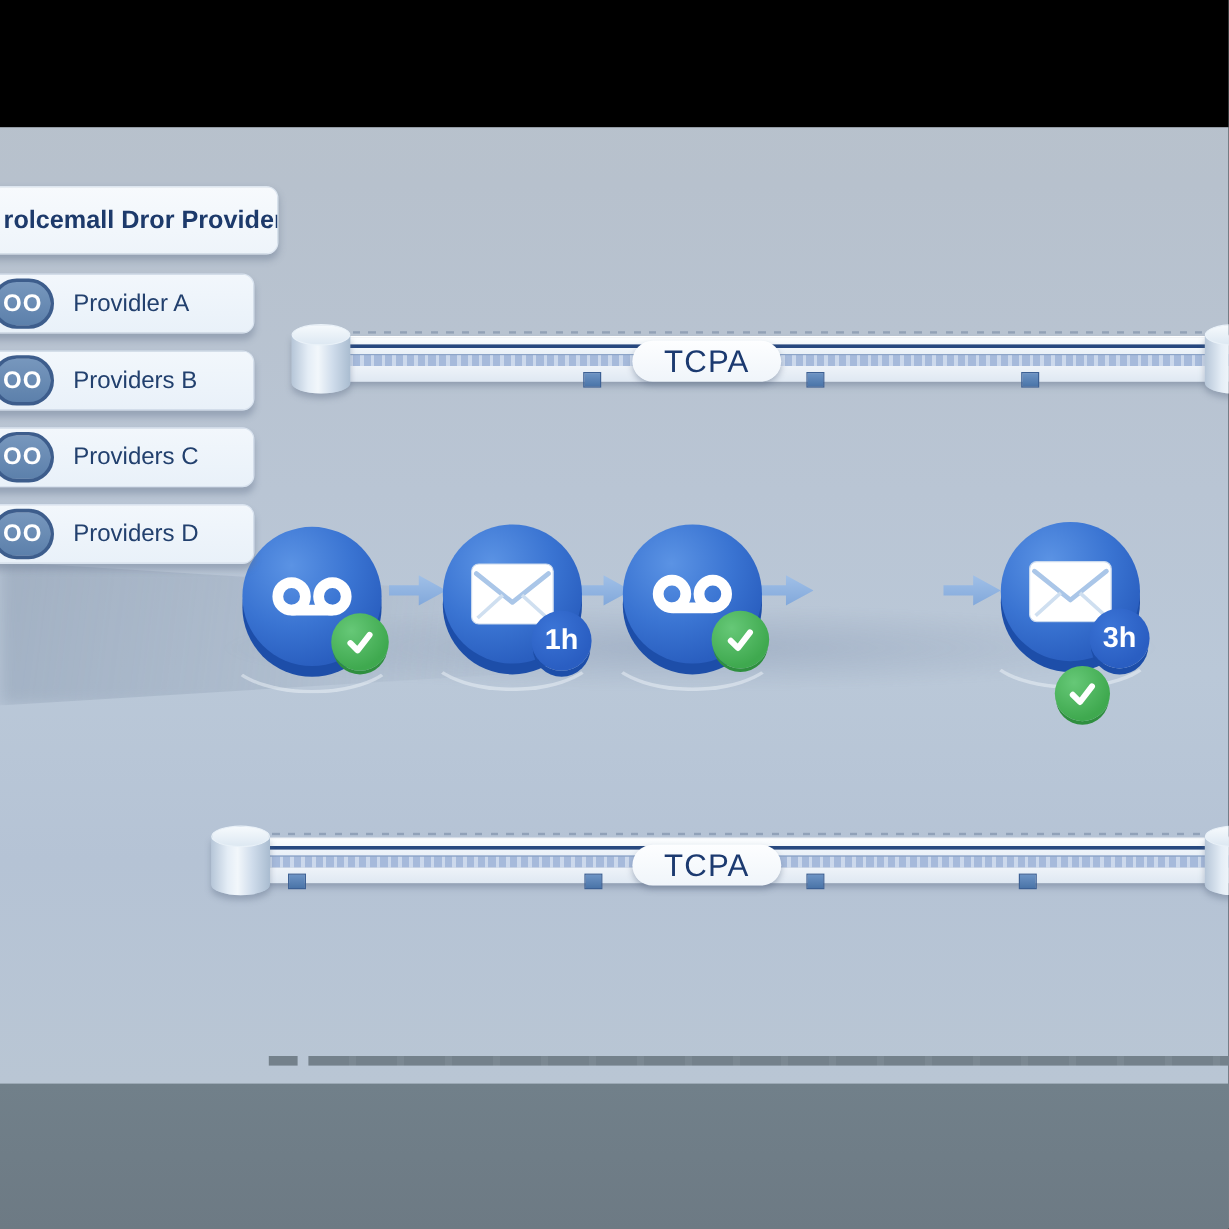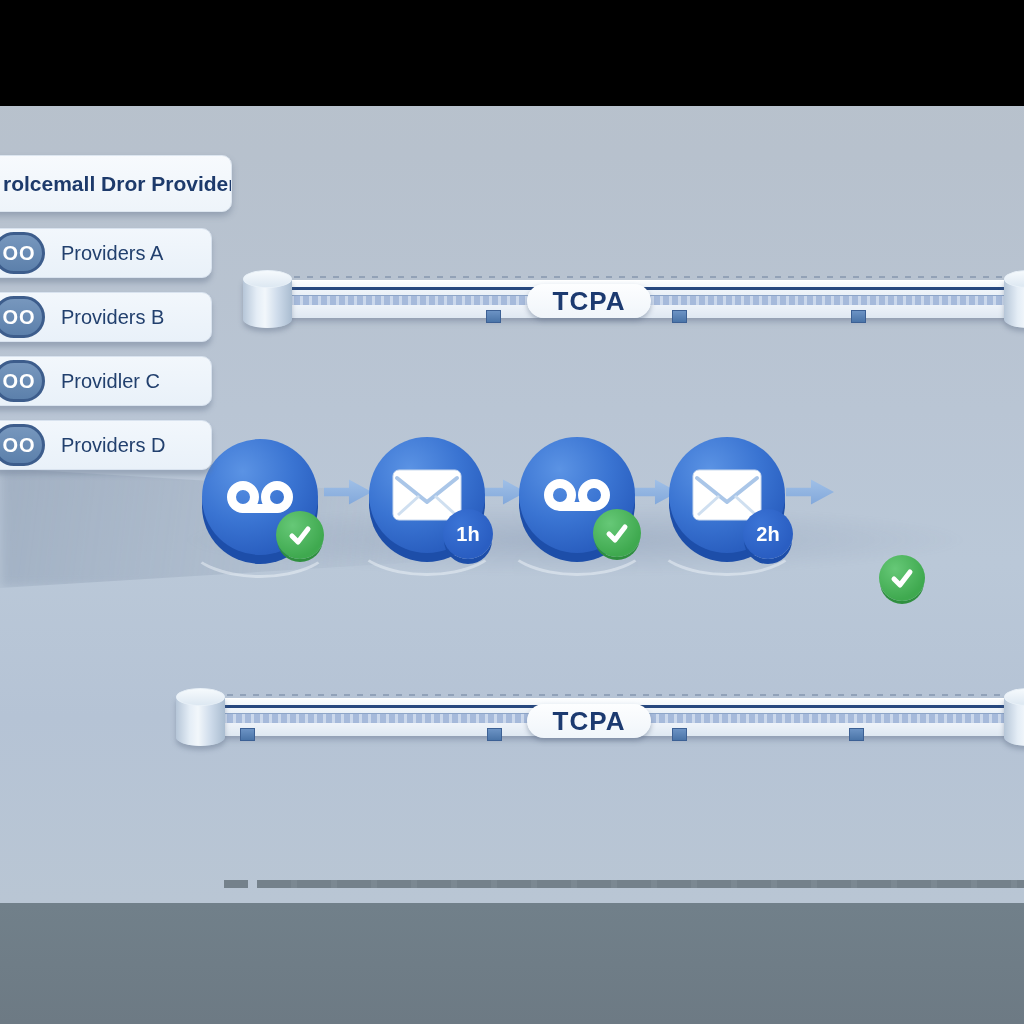--- a/index.html
+++ b/index.html
@@ -52,21 +52,21 @@
   .r-blue{position:absolute;left:0;right:0;top:23px;height:10px;background:#a6badb;border-top:1px solid #8da5c8;}
   .r-blue::after{content:"";position:absolute;inset:0;
     background:repeating-linear-gradient(90deg,rgba(235,242,250,.55) 0 3px,transparent 3px 9px);}
   .r-white-b{position:absolute;left:0;right:0;top:33px;height:13px;
     background:linear-gradient(180deg,#eef3f9,#dfe8f2);box-shadow:0 5px 6px -2px rgba(95,110,135,.5);}
   .sq{position:absolute;top:38px;width:15px;height:13px;
     background:linear-gradient(180deg,#6c93c4,#4a74a8);border:1px solid #3c6094;z-index:4;}
   .tcpa{position:absolute;top:12px;width:124px;height:34px;left:527px;z-index:5;
     background:linear-gradient(180deg,#fdfeff,#f0f5fa);border-radius:17px;
     box-shadow:0 3px 5px rgba(95,110,135,.45);display:flex;align-items:center;justify-content:center;
-    color:#1c3a70;font-size:26px;font-weight:700;letter-spacing:1px;}
+    color:#1c3a70;font-size:26px;font-weight:400;letter-spacing:1px;}
   .rail-bottom .tcpa{top:14px;}
   .cyl{position:absolute;top:-2px;width:49px;height:58px;z-index:6;}
   .cyl .c-body{position:absolute;top:9px;bottom:0;left:0;right:0;
     background:linear-gradient(90deg,#b6c6d8 0%,#e4edf6 28%,#f2f7fb 45%,#cfdceb 70%,#a9bcd0 100%);
     border-radius:0 0 50% 50% / 0 0 18% 18%;box-shadow:0 4px 5px rgba(95,110,135,.4);}
   .cyl .c-top{position:absolute;top:0;left:0;right:0;height:18px;border-radius:50%;
     background:linear-gradient(180deg,#f6fafd,#dde8f2);border:1px solid #e9f1f8;}
   
   .node{position:absolute;width:116px;height:116px;z-index:6;}
   .blob{position:absolute;inset:0;border-radius:50%;
@@ -77,21 +77,21 @@
   .node::after{content:"";position:absolute;left:-16px;right:-16px;top:58%;bottom:-20%;
     border-radius:50%;border:3px solid transparent;border-bottom-color:rgba(244,248,252,.45);z-index:-2;}
   .vm{position:relative;width:66px;height:32px;}
   .vm i{position:absolute;top:0;width:32px;height:32px;border:9px solid #fff;border-radius:50%;}
   .vm i.l{left:0;} .vm i.r{right:0;}
   .vm u{position:absolute;left:13px;right:13px;bottom:0;height:9px;background:#fff;border-radius:4px;}
   .badge{position:absolute;border-radius:50%;display:flex;align-items:center;justify-content:center;z-index:7;}
   .badge-blue{right:-8px;bottom:-6px;width:50px;height:50px;
     background:radial-gradient(circle at 35% 30%,#3b74d6,#2a5ec2 70%);
     box-shadow:0 6px 0 -1px var(--icon-blue-dark,#1d4ea9);
-    color:#fff;font-size:20px;font-weight:700;}
+    color:#fff;font-size:24px;font-weight:700;}
   .badge-green{right:-6px;bottom:-4px;width:48px;height:48px;
     background:radial-gradient(circle at 35% 30%,#66c877,#3fa94f 70%);
     box-shadow:0 4px 0 -1px #2f8f3f;}
   .check-float{position:absolute;left:879px;top:555px;width:46px;height:46px;border-radius:50%;z-index:6;
     background:radial-gradient(circle at 35% 30%,#66c877,#3fa94f 70%);box-shadow:0 4px 0 -1px #2f8f3f;
     display:flex;align-items:center;justify-content:center;}
   .flow-arrow{position:absolute;top:477px;width:48px;height:30px;z-index:4;
     background:linear-gradient(180deg,#a3c2e8,#7fa6da);
     clip-path:polygon(0 36%,52% 36%,52% 8%,100% 50%,52% 92%,52% 64%,0 64%);}
 </style>
@@ -108,33 +108,33 @@
   <div class="row-shadow"></div>
 
   <section class="panel">
     <header class="panel-header">
       <span>rolcemall Dror Providers</span>
     </header>
     <div class="p-item">
       <span class="pill">
           <span>OO</span>
         </span>
-      <span class="p-label">Providers A</span>
+      <span class="p-label">Providler A</span>
     </div>
     <div class="p-item">
       <span class="pill">
           <span>OO</span>
         </span>
       <span class="p-label">Providers B</span>
     </div>
     <div class="p-item">
       <span class="pill">
           <span>OO</span>
         </span>
-      <span class="p-label">Providler C</span>
+      <span class="p-label">Providers C</span>
     </div>
     <div class="p-item">
       <span class="pill">
           <span>OO</span>
         </span>
       <span class="p-label">Providers D</span>
     </div>
   </section>
 
   <div class="rail rail-top">
@@ -230,34 +230,34 @@
           <u></u>
         </span>
     </div>
     <div class="badge badge-green">
       <svg width="28" height="28" viewBox="0 0 28 28">
           <polyline points="6,15 12,21 22,8" fill="none" stroke="#fff" stroke-width="5" stroke-linecap="round" stroke-linejoin="round"></polyline>
         </svg>
     </div>
   </div>
 
-  <div class="node" style="left:669px;top:437px">
+
+  <div class="node" style="left:834px;top:435px">
     <div class="blob">
       <svg width="70" height="52" viewBox="0 0 70 52">
         <rect x="1" y="1" width="68" height="50" rx="6" fill="#fff" stroke="#c9d9ee"></rect>
         <polyline points="5,9 35,33 65,9" fill="none" stroke="#aac6e8" stroke-width="4" stroke-linejoin="round" stroke-linecap="round"></polyline>
         <line x1="6" y1="46" x2="27" y2="27" stroke="#cfdff0" stroke-width="3"></line>
         <line x1="64" y1="46" x2="43" y2="27" stroke="#cfdff0" stroke-width="3"></line>
       </svg>
     </div>
     <div class="badge badge-blue">
-      <span>2h</span>
-    </div>
-  </div>
-
+      <span>3h</span>
+    </div>
+  </div>
 
   <div class="check-float">
     <svg width="28" height="28" viewBox="0 0 28 28">
         <polyline points="6,15 12,21 22,8" fill="none" stroke="#fff" stroke-width="5" stroke-linecap="round" stroke-linejoin="round"></polyline>
       </svg>
   </div>
 
 </div>
 
 </body></html>

